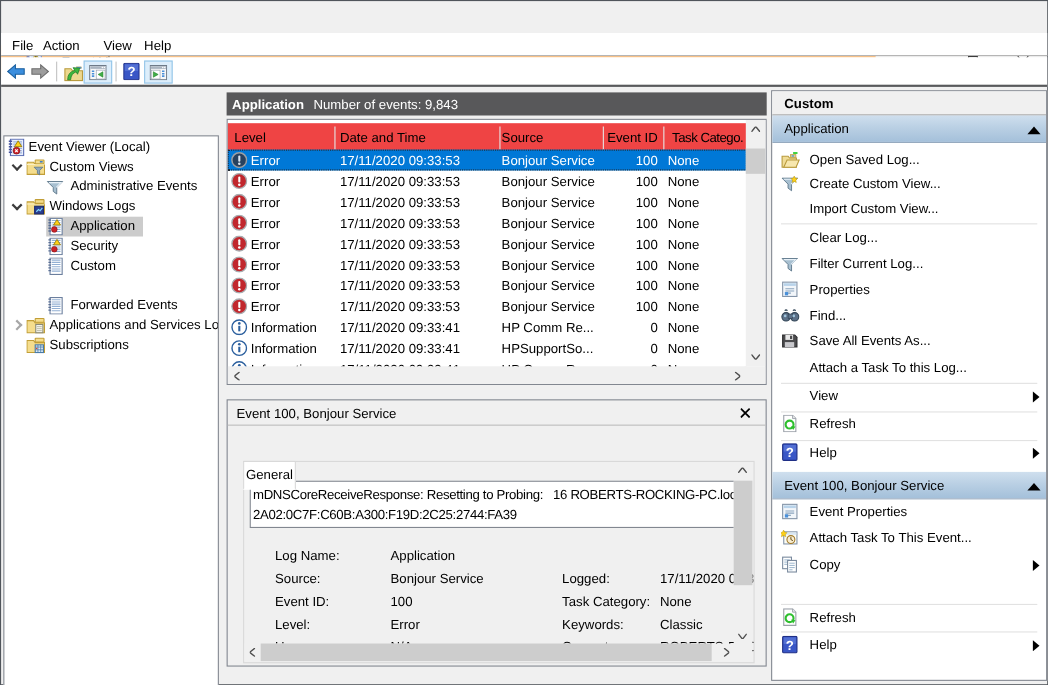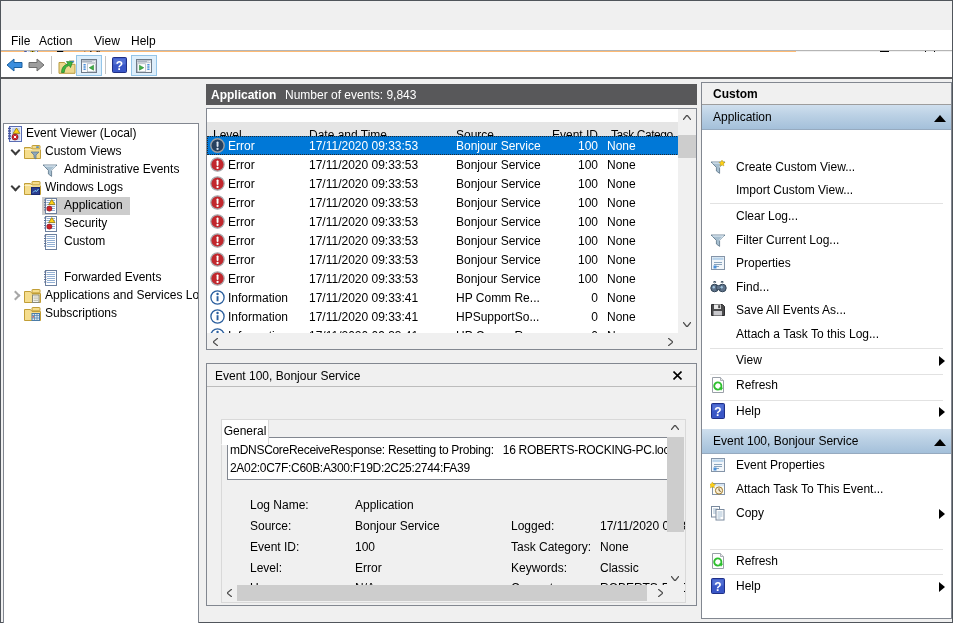--- a/index.html
+++ b/index.html
@@ -23,21 +23,21 @@
 .chev.closed { transform:rotate(-45deg); border-color:#a7a7a7; top:5px; }
 #treehsb { position:absolute; left:0px; bottom:0px; width:194px; height:16px; background:#f0f0f0; }
 #treehsb .thumb { position:absolute; left:16px; top:0; width:148px; height:16px; background:#cdcdcd; }
 .sbarrow { position:absolute; font-size:10px; color:#505050; font-weight:bold; }
 
 #dhdr { position:absolute; left:205px; top:83px; width:491px; height:21px; background:#58585a; color:#fff; }
 #dhdr b { position:absolute; left:5px; top:4px; }
 #dhdr span { position:absolute; left:79px; top:4px; }
 
 #list { position:absolute; left:205px; top:107px; width:491px; height:242px; background:#fff; border:1px solid #828790; overflow:hidden; }
-#lhead { position:absolute; left:0; top:13px; width:472px; height:26px; background:#e5e5e5; border-bottom:1px solid #e5e5e5; }
+#lhead { position:absolute; left:0; top:3px; width:472px; height:26px; background:#ef4444; border-bottom:1px solid #e5e5e5; }
 #lhead span { position:absolute; top:6px; white-space:nowrap; }
 #lhead .csep { position:absolute; top:3px; width:1px; height:21px; background:#e5e5e5; }
 .lrow { position:absolute; left:0; width:472px; height:19px; }
 .lrow span { position:absolute; top:3px; white-space:nowrap; }
 .lrow .c1 { left:21px; } .lrow .c2 { left:102px; } .lrow .c3 { left:249px; }
 .lrow .c4 { left:330px; width:61px; text-align:right; } .lrow .c5 { left:400px; }
 .lrow.sel { background:#0078d7; color:#fff; outline:1px dotted #202830; outline-offset:-1px; }
 .licon { position:absolute; left:3px; top:2px; }
 #lvsb { position:absolute; right:0; top:0; width:18px; height:224px; background:#f0f0f0; }
 #lhsb { position:absolute; left:0; bottom:0; width:472px; height:16px; background:#f0f0f0; }
@@ -500,20 +500,30 @@
 </div>
 
 <div id="actions">
   <div id="ahdr">
         <b>Custom</b>
       </div>
   <div class="grphdr" style="top:22px">
         <span>Application</span>
         <div class="up"></div>
       </div>
+  <div class="aitem" style="top:53px">
+        <svg class="ic" width="18" height="17" viewBox="0 0 18 17">
+          <rect x="11" y="1.2" width="4" height="1.8" fill="#3fd13f"></rect>
+          <path d="M1 5 h5.5 l1.2 1.6 H14 v8.4 H1 z" fill="#f0dc96" stroke="#b99b3e"></path>
+          <rect x="8.5" y="3.6" width="5" height="2.4" fill="#f0dc96" stroke="#b99b3e" stroke-width="0.7"></rect>
+          <rect x="9.6" y="4.2" width="2.4" height="1.2" fill="#4a90d9"></rect>
+          <path d="M2.5 15 l3 -6.5 h11 l-2.8 6.5 z" fill="#f7e7ae" stroke="#b99b3e"></path>
+        </svg>
+        <span>Open Saved Log...</span>
+      </div>
   <div class="aitem" style="top:75px">
         <svg class="ic" width="16" height="16" viewBox="0 0 16 16">
           <use href="#icfunnel"></use>
           <path d="M12 1 l1 2 2 0.3 -1.5 1.5 0.4 2.2 -1.9 -1.1 -1.9 1.1 0.4 -2.2 -1.5 -1.5 2 -0.3 z" fill="#ffd117" stroke="#a88a00" stroke-width="0.4"></path>
         </svg>
         <span>Create Custom View...</span>
       </div>
   <div class="aitem" style="top:98px">
         <span>Import Custom View...</span>
       </div>

